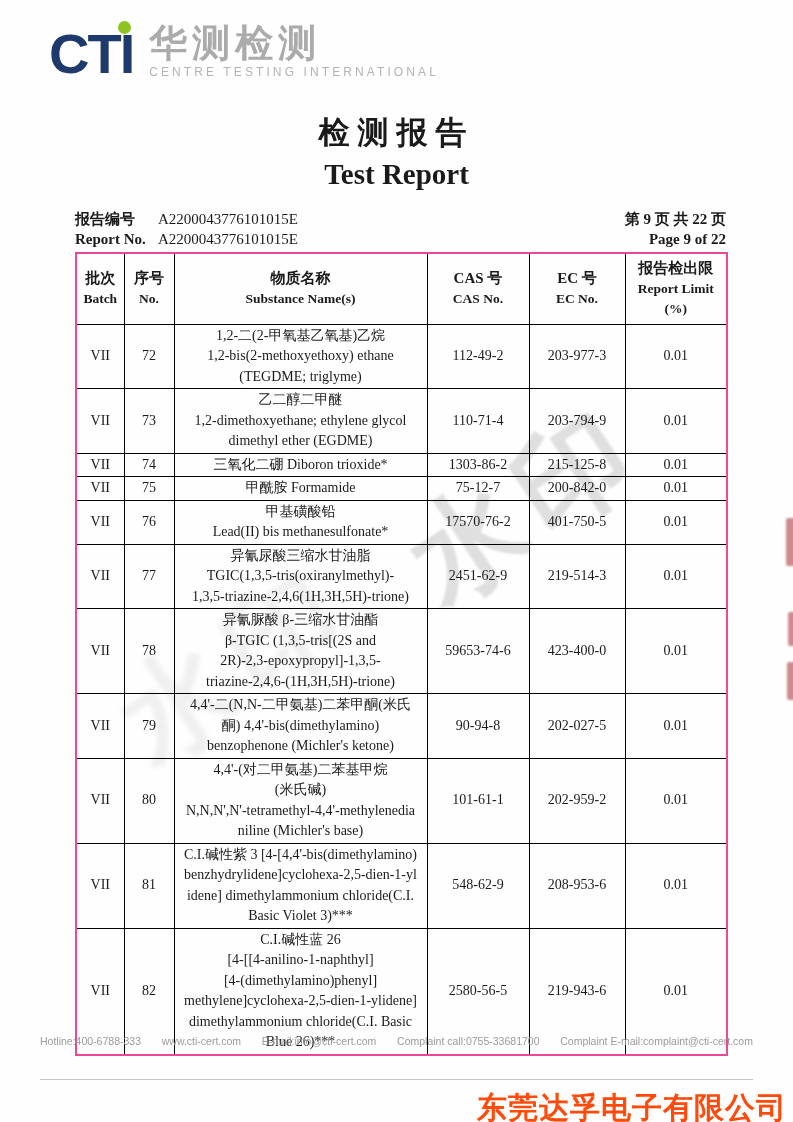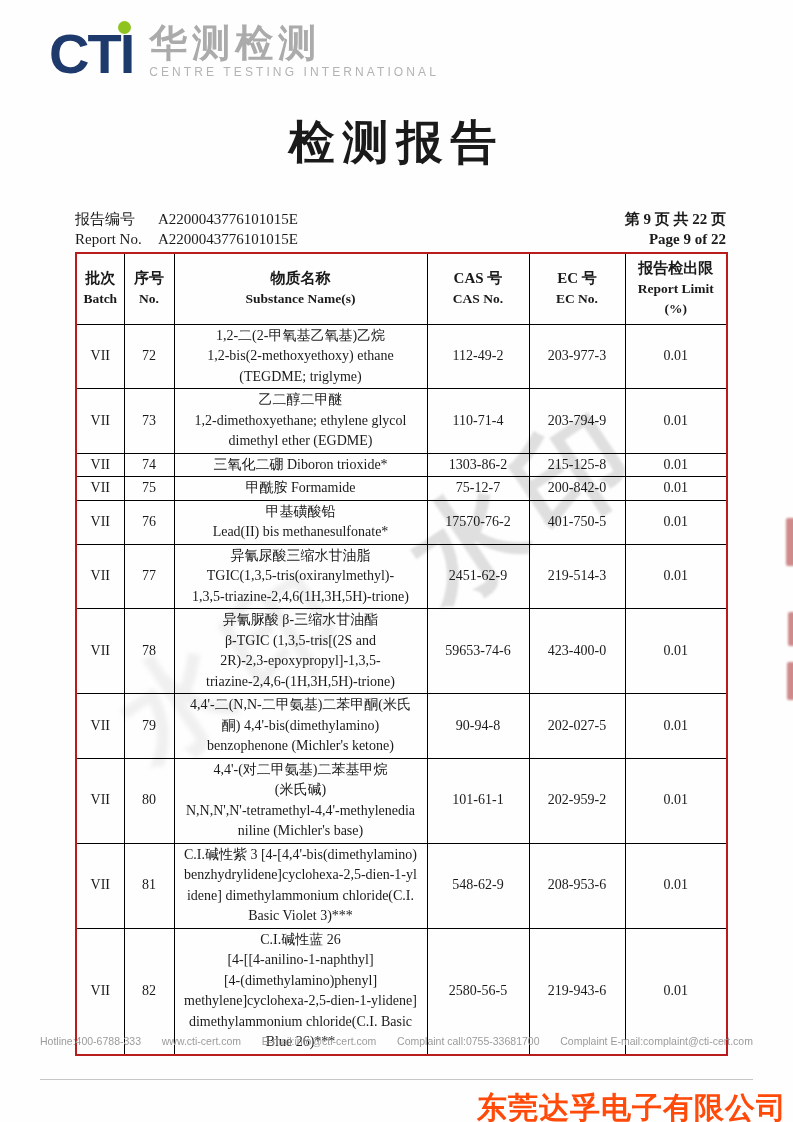--- a/index.html
+++ b/index.html
@@ -30,35 +30,35 @@
     font-weight:bold; font-size:38px; line-height:1;
     color:#ababab; letter-spacing:5px;
   }
   .logo-en {
     font-family:"Liberation Sans","DejaVu Sans",sans-serif;
     font-size:12px; color:#b3b3b3; letter-spacing:3.1px; margin-top:3px;
   }
 
   
   .title-block { position:absolute; top:112px; left:0; width:793px; text-align:center; }
-  .title-cn { font-size:46px; font-weight:bold; letter-spacing:8px; }
+  .title-cn { font-size:31px; font-weight:bold; letter-spacing:8px; }
   .title-en { font-size:29px; font-weight:bold; margin-top:4px; }
 
   
   .meta-row { position:absolute; top:209px; left:75px; width:651px; display:flex; justify-content:space-between; font-size:15px; line-height:1.35; }
   .meta-left { display:flex; }
-  .meta-labels { width:82px; }
+  .meta-labels { width:82px;font-weight:bold; }
   .meta-values { margin-left:1px; }
   .meta-right { text-align:right;font-weight:bold; }
 
   
   .report-table {
     position:absolute; top:252px; left:75px;
     border-collapse:collapse; table-layout:fixed; width:651px;
-    border:2px solid #b91c1c;
+    border:2px solid #ec4899;
   }
   .report-table th, .report-table td {
     border:1px solid #000; text-align:center; vertical-align:middle;
     font-size:14px; line-height:20.5px; padding:1px 3px;
   }
   .report-table th { font-weight:bold; padding:4px 2px; }
   .hdr-cn { font-size:15px; }
   .hdr-en { font-size:13.5px; }
 
   
@@ -106,20 +106,21 @@
     <span class="cti-dot"></span>
   </div>
   <div class="logo-cn-block">
     <div class="logo-cn">华测检测</div>
     <div class="logo-en">CENTRE TESTING INTERNATIONAL</div>
   </div>
 </div>
 
 <div class="title-block">
   <div class="title-cn">检测报告</div>
+  <div class="title-en">Test Report</div>
 </div>
 
 <div class="meta-row">
   <div class="meta-left">
     <div class="meta-labels">
       <div>报告编号</div>
       <div>Report No.</div>
     </div>
     <div class="meta-values">
       <div>A2200043776101015E</div>

